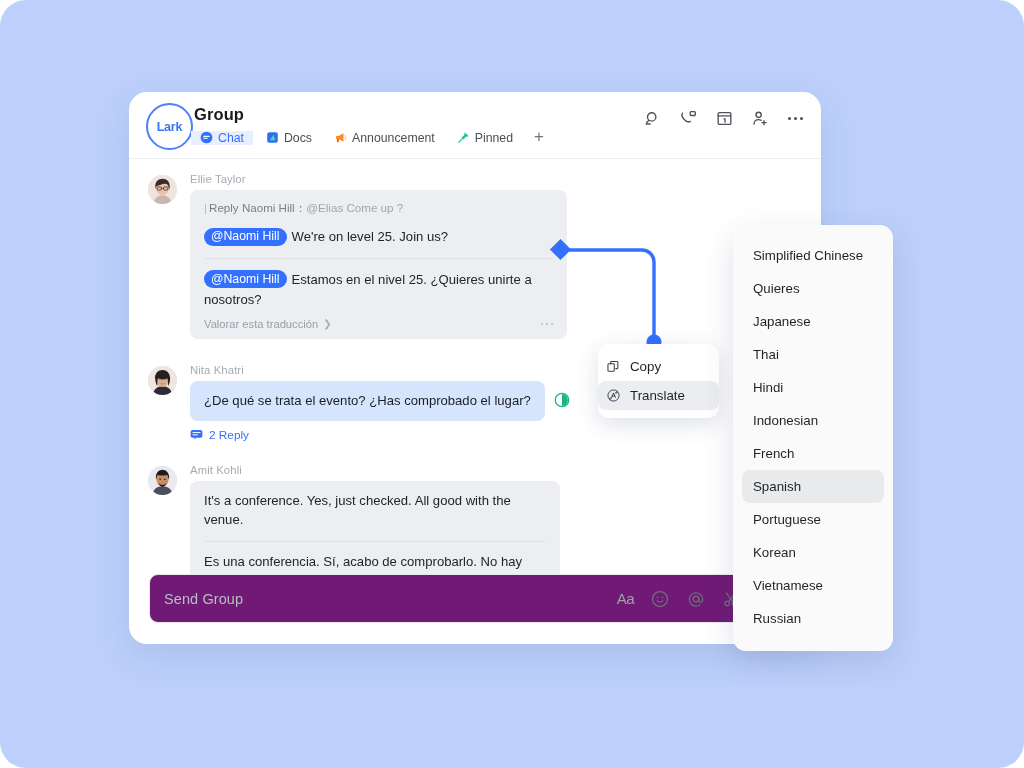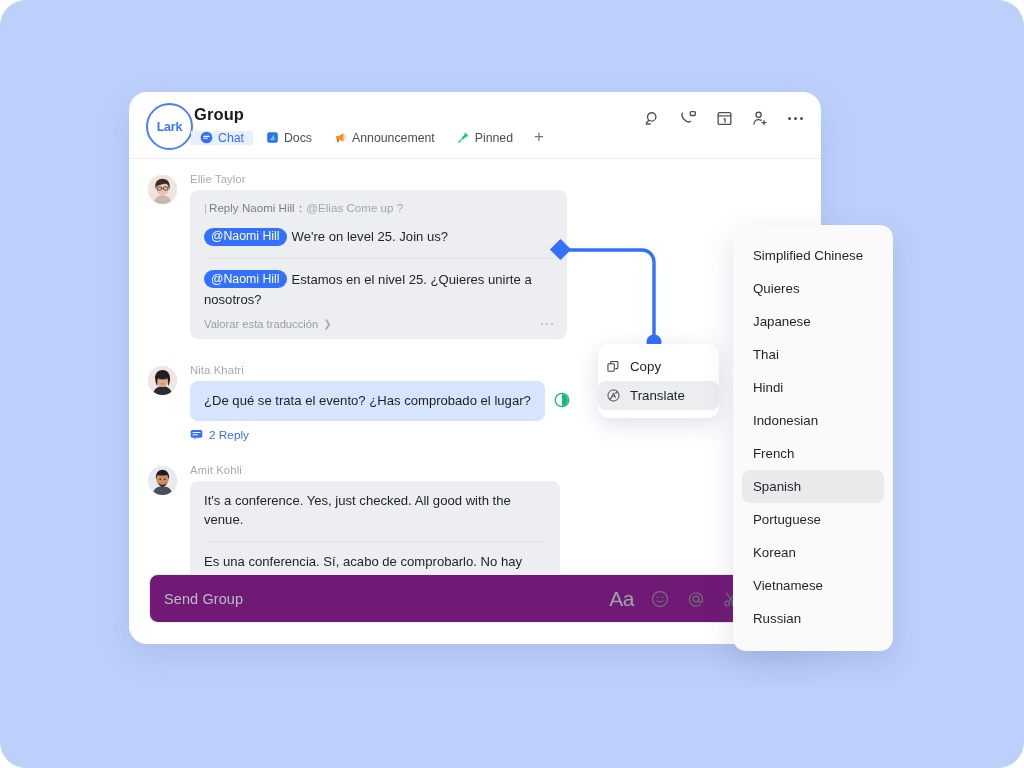--- a/index.html
+++ b/index.html
@@ -236,21 +236,21 @@
     color: #b9bec6;
     letter-spacing: 0.1px;
   }
   #composer-tools {
     display: flex;
     align-items: center;
     gap: 16px;
     padding-right: 16px;
   }
   .comp-ico { color: #6c7078; cursor: pointer; display:block;}
-  .aa-label { font-size: 21px; color:#9ea3ab; cursor:pointer; letter-spacing:-0.5px;}
+  .aa-label { font-size: 15px; color:#9ea3ab; cursor:pointer; letter-spacing:-0.5px;}
 
   
   #connector { position: absolute; left: 540px; top: 230px; width: 140px; height: 130px; pointer-events:none;}
 
   
   #context-menu {
     position: absolute;
     left: 598px;
     top: 344px;
     width: 121px;

